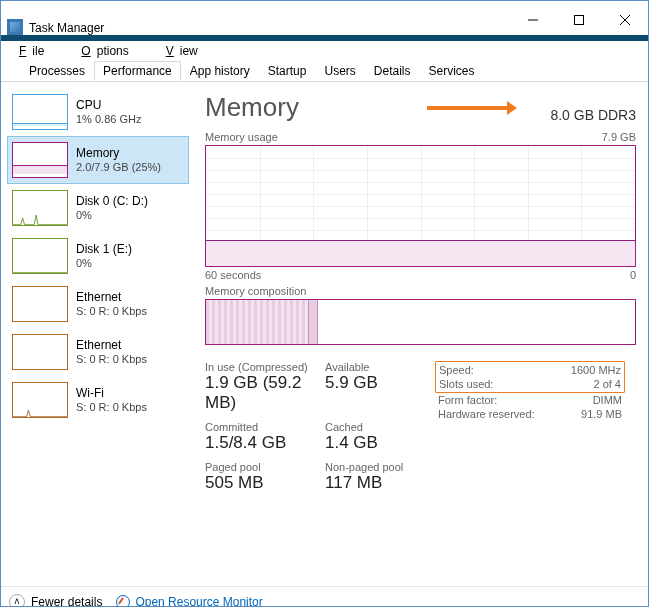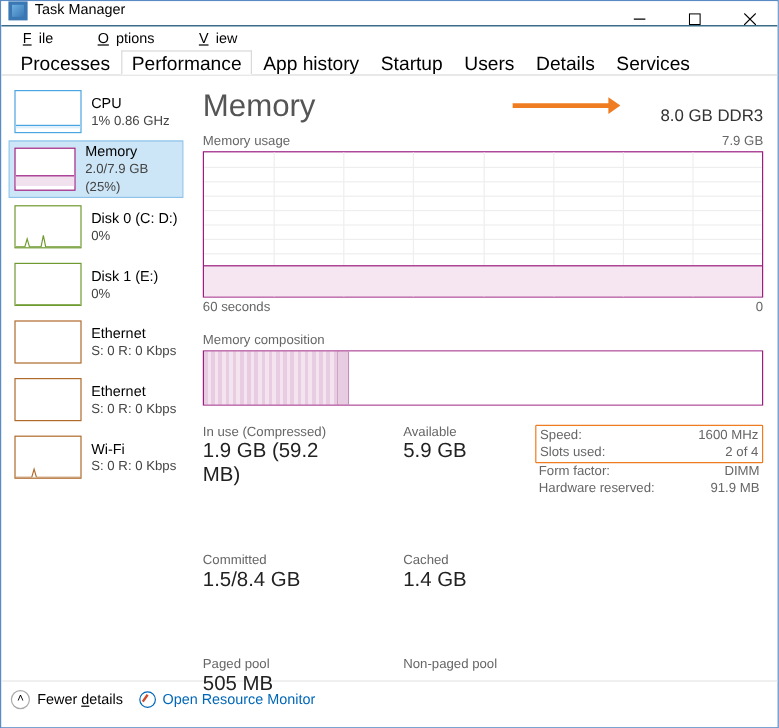--- a/index.html
+++ b/index.html
@@ -1,32 +1,32 @@
 <!DOCTYPE html>
 <html><head>
 <meta charset="utf-8">
 <style>
 * { box-sizing: border-box; margin: 0; padding: 0; font-family: "Segoe UI", sans-serif; }
 body { width: 649px; height: 607px; background: #fff; border: 1px solid #5a8bc5; overflow: hidden; }
 
 
-.titlebar { height: 21px; background: #fff; display: flex; align-items: flex-start; padding-left: 6px; border-bottom: 1px solid #0c4a6e; }
+.titlebar { height: 40px; background: #fff; display: flex; align-items: flex-end; padding-left: 6px; border-bottom: 6px solid #0c4a6e; }
 .titlebar .appicon { width: 16px; height: 16px; background: #3a78b4; margin-right: 6px; position: relative; }
 .titlebar .appicon::after { content: ""; position: absolute; inset: 3px; background: linear-gradient(135deg,#6db0e2,#3a78b4); }
 .titlebar .title { font-size: 12px; color: #000; }
 .titlebar .winbtns { margin-left: auto; display: flex; }
 .titlebar .winbtn { width: 46px; height: 30px; display: flex; align-items: center; justify-content: center; font-size: 12px; color: #000; }
 .titlebar .winbtn svg { width: 10px; height: 10px; }
 
 
 .menubar { height: 20px; display: flex; align-items: center; padding: 0 6px; gap: 19px; font-size: 12px; }
 .menubar span { padding: 1px 6px; }
 
 
-.tabs { display: flex; font-size: 16px; border-bottom: 1px solid #d9d9d9; padding-left: 7px; height: 21px; }
+.tabs { display: flex; font-size: 12px; border-bottom: 1px solid #d9d9d9; padding-left: 19px; height: 21px; }
 .tab { padding: 2px 8px 3px; border: 1px solid transparent; color: #000; }
 .tab.active { background: #fff; border: 1px solid #d9d9d9; border-bottom: 1px solid #fff; position: relative; top: 0px; }
 
 
 .content { display: flex; height: calc(100% - 30px - 20px - 21px - 30px); padding: 6px; }
 
 
 .sidebar { width: 182px; overflow: hidden; }
 .sideitem { display: flex; align-items: center; padding: 5px 4px; border: 1px solid transparent; height: 48px; }
 .sideitem.selected { background: #cde6f7; border: 1px solid #8ec3ea; }
@@ -47,28 +47,28 @@
 .arrow svg { width: 90px; height: 16px; }
 
 .chart-label-row { display: flex; justify-content: space-between; font-size: 11px; color: #666; margin-bottom: 2px; }
 .chart { border: 1px solid #9b1d80; height: 122px; position: relative; background: #fff; }
 .chart .grid { position: absolute; inset: 0; }
 .chart .grid .v { position: absolute; top: 0; bottom: 0; width: 1px; background: #eee; }
 .chart .grid .h { position: absolute; left: 0; right: 0; height: 1px; background: #eee; }
 .chart .fill { position: absolute; left: 0; right: 0; bottom: 0; height: 26px; background: #f5e6f2; border-top: 1px solid #9b1d80; }
 .timerow { display: flex; justify-content: space-between; font-size: 11px; color: #666; margin-top: 2px; }
 
-.comp-label { font-size: 11px; color: #666; margin-top: 16px; margin-bottom: 2px; }
+.comp-label { font-size: 11px; color: #666; margin-top: 4px; margin-bottom: 2px; }
 .comp { border: 1px solid #9b1d80; height: 46px; display: flex; position: relative; }
 .comp .seg1 { width: 24%; background: repeating-linear-gradient(90deg,#e8cde2,#e8cde2 3px,#f3e4ef 3px,#f3e4ef 6px); border-right: 1px solid #c38dba; }
 .comp .seg1a { width: 2%; background: #e8cde2; border-right: 1px solid #c38dba; }
 .comp .seg2 { flex: 1; background: #fff; }
 
 .stats { display: flex; margin-top: 16px; gap: 0; font-size: 12px; }
-.stats-left { display: grid; grid-template-columns: 120px 100px; row-gap: 0; column-gap: 0; gap: 47px; }
+.stats-left { display: grid; grid-template-columns: 120px 100px; row-gap: 0; column-gap: 0; }
 .stat-label { font-size: 11px; color: #666; }
 .stat-value { font-size: 17px; color: #222; margin-bottom: 8px; }
 .stats-right { margin-left: 10px; font-size: 11px; color: #666; width: 190px; }
 .stats-right .row { display: flex; justify-content: space-between; padding: 1px 3px; }
 .highlight-box { border: 1px solid #f07c22; border-radius: 1px; padding: 1px 0; }
 
 
 .footer { height: 30px; border-top: 1px solid #e6e6e6; display: flex; align-items: center; padding: 0 8px; font-size: 12px; gap: 14px; }
 .footer .fd { display: flex; align-items: center; color: #000; }
 .footer .chev { width: 16px; height: 16px; border: 1px solid #aaa; border-radius: 50%; display: flex; align-items: center; justify-content: center; margin-right: 6px; font-size: 10px; }
@@ -234,20 +234,21 @@
         <div>
             <div class="stat-label">Cached</div>
             <div class="stat-value">1.4 GB</div>
           </div>
         <div>
             <div class="stat-label">Paged pool</div>
             <div class="stat-value">505 MB</div>
           </div>
         <div>
             <div class="stat-label">Non-paged pool</div>
+            <div class="stat-value">117 MB</div>
           </div>
       </div>
       <div class="stats-right">
         <div class="highlight-box">
           <div class="row">
               <span>Speed:</span>
               <span>1600 MHz</span>
             </div>
           <div class="row">
               <span>Slots used:</span>

